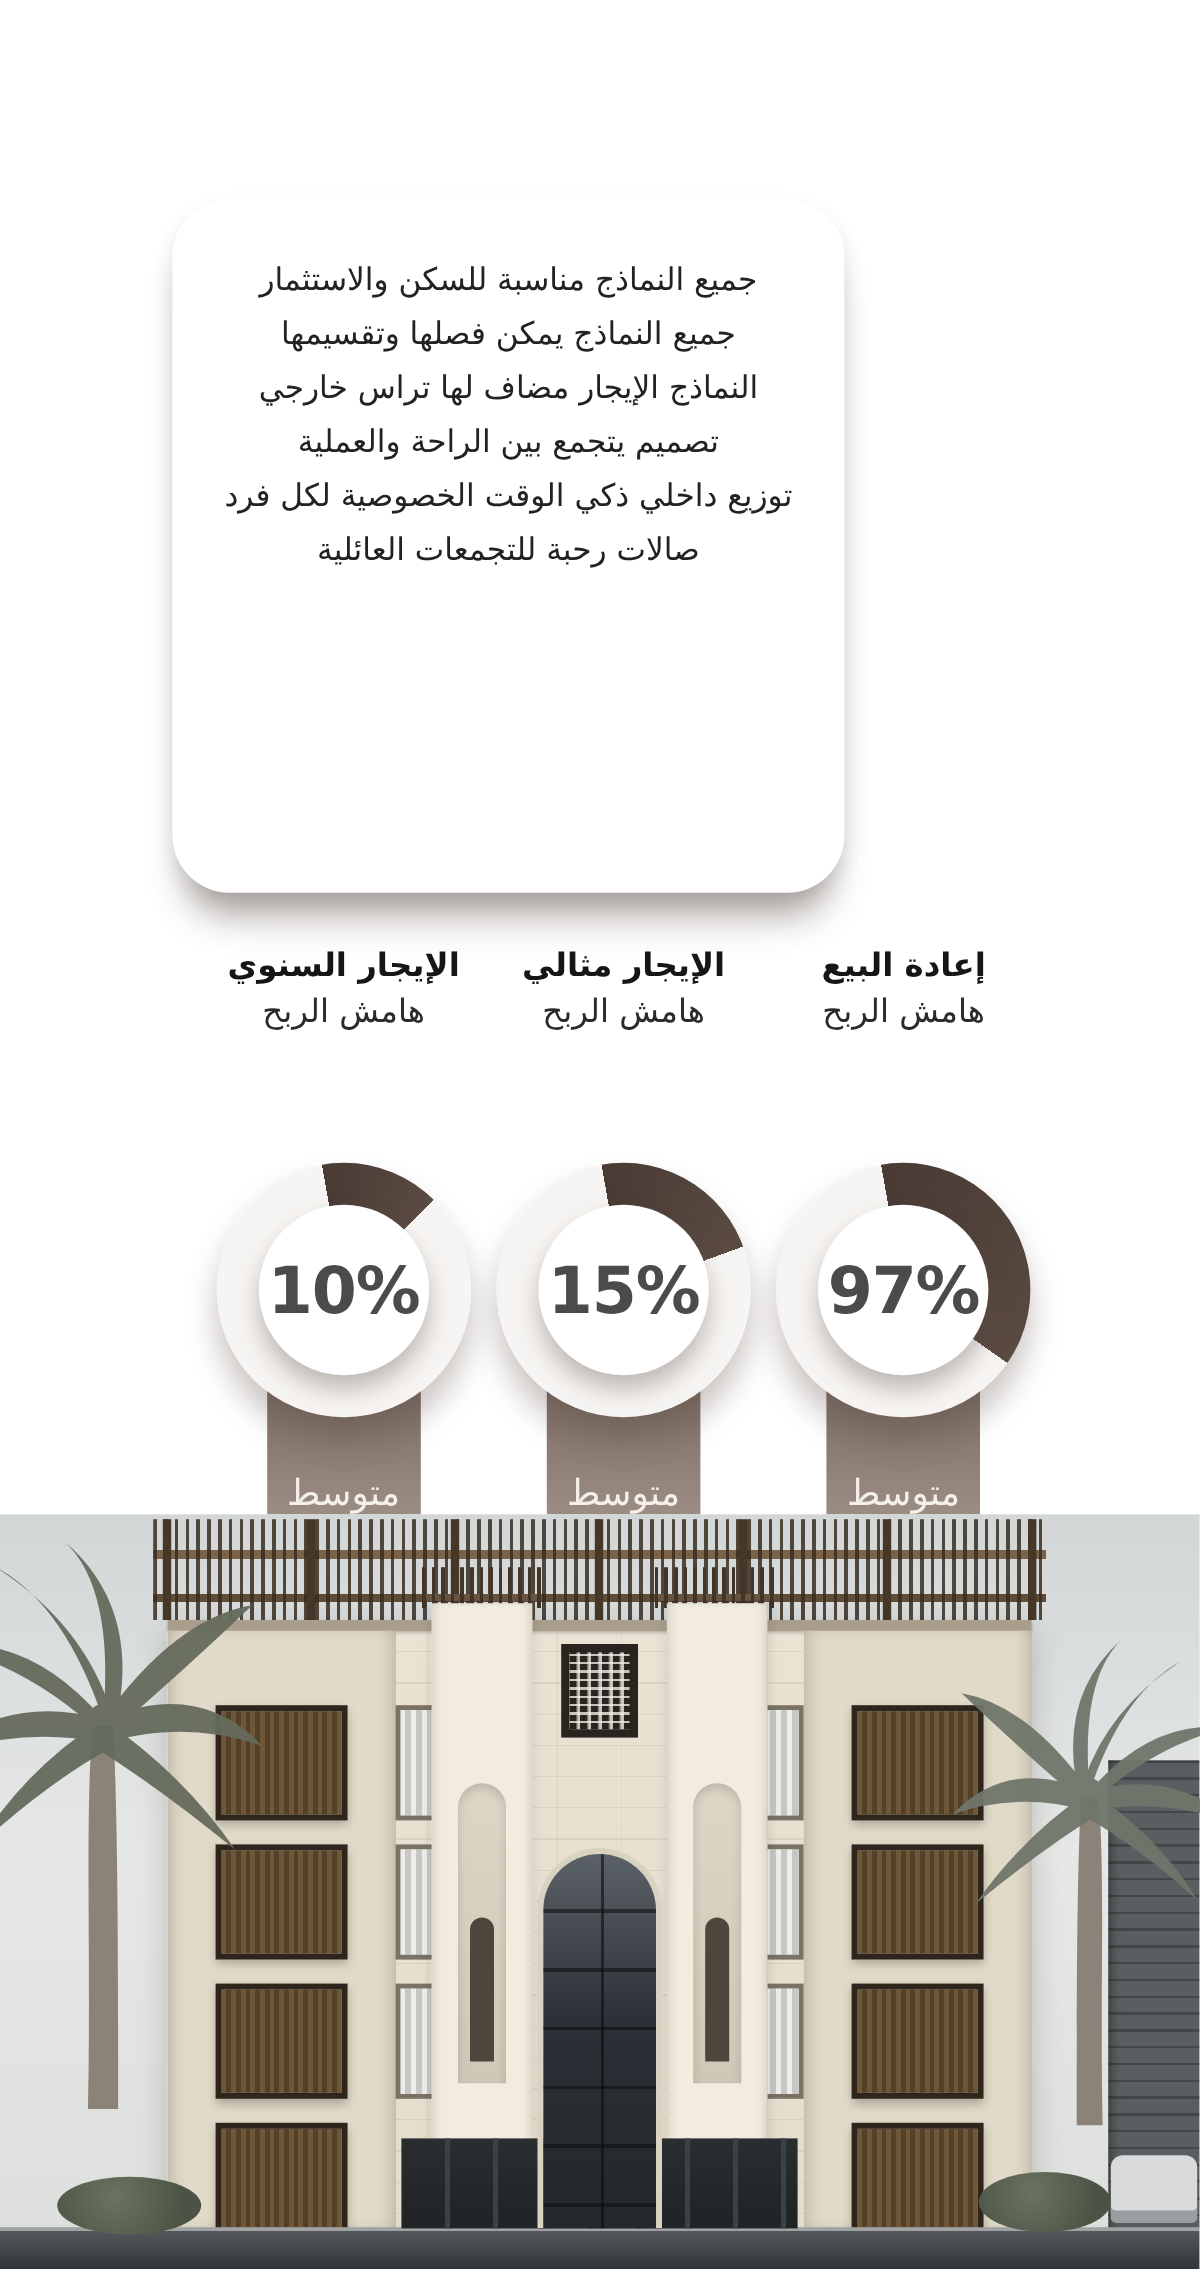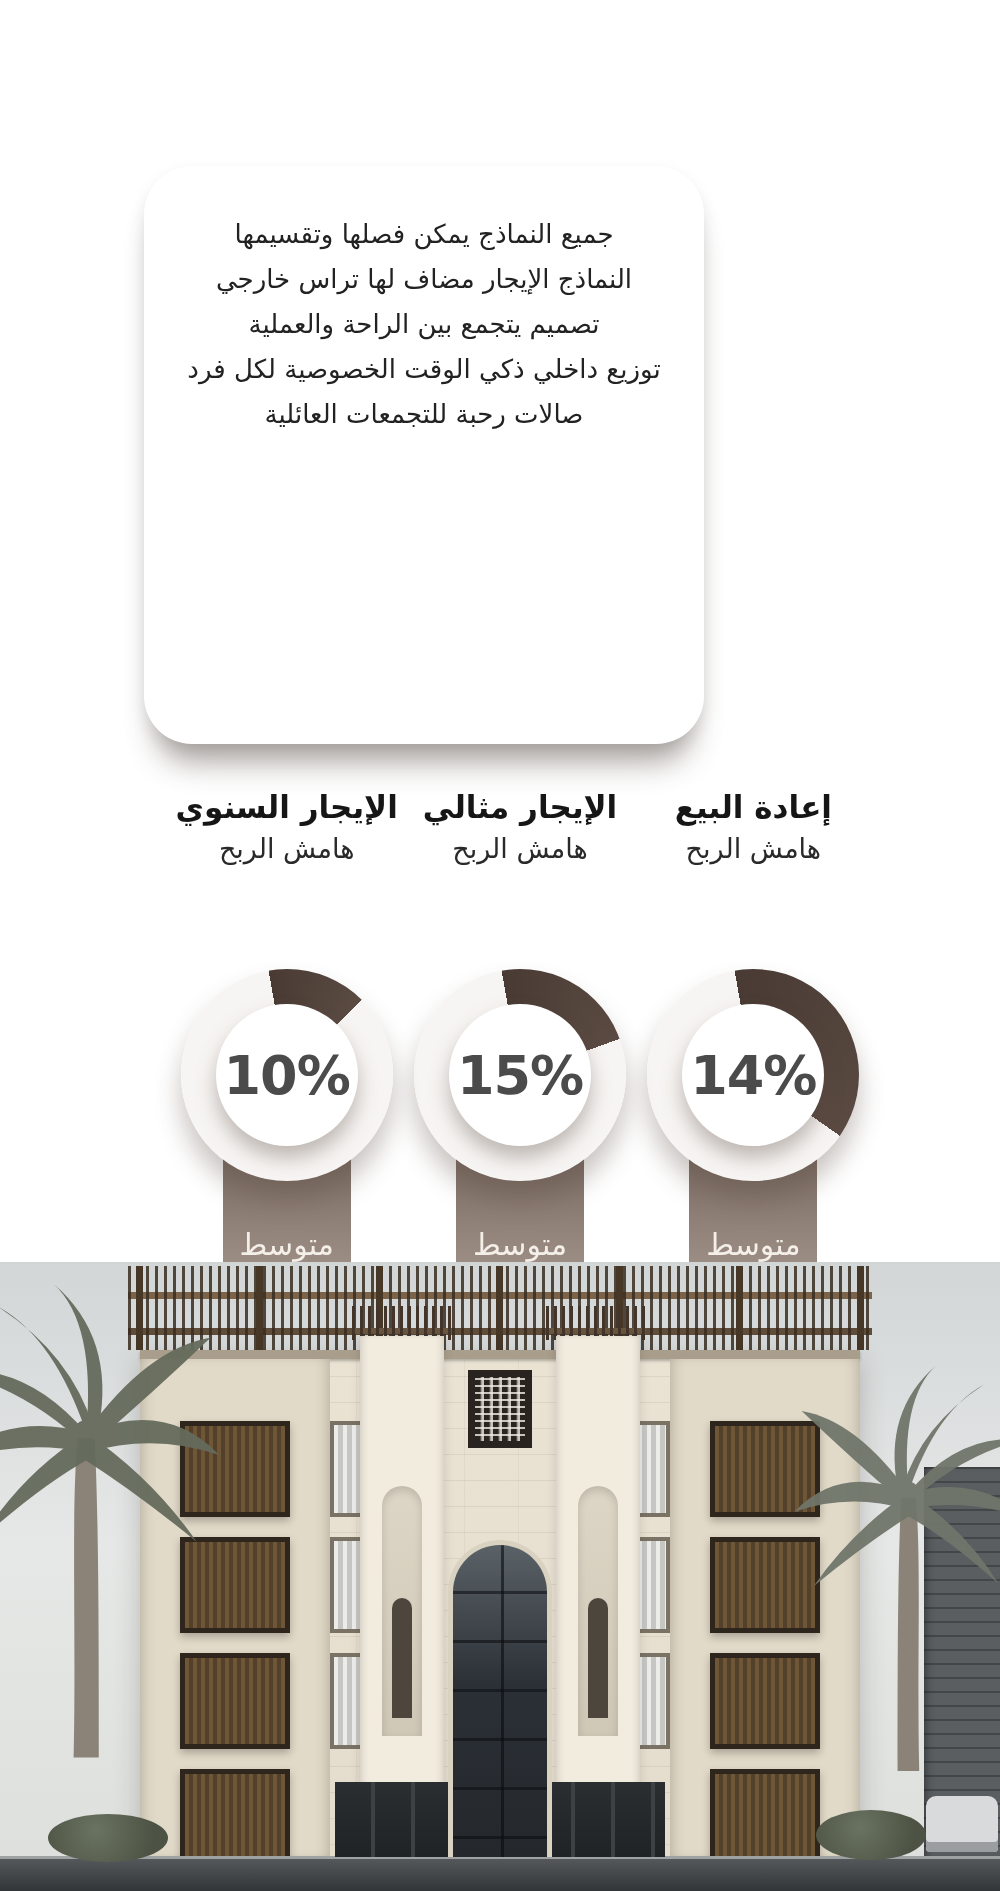--- a/index.html
+++ b/index.html
@@ -39,21 +39,21 @@
     position:absolute;left:144px;top:166px;width:560px;height:578px;
     background:#fff;border-radius:48px;
     box-shadow:0 30px 30px -12px rgba(70,58,50,.45), 0 6px 16px rgba(0,0,0,.08);
     padding:46px 26px 0 26px;box-sizing:border-box;
     text-align:center;z-index:2;
   }
   .card p{margin:0;font-size:26px;line-height:1.73;color:#222;}
   
   .charts{position:absolute;left:170px;top:772px;width:700px;height:490px;display:flex;}
   .chart-col{position:relative;width:233.33px;height:100%;text-align:center;}
-  .chart-title{margin:16px 0 0 0;font-size:31px;font-weight:bold;color:#161616;line-height:1.25;}
+  .chart-title{margin:16px 0 0 0;font-size:27px;font-weight:bold;color:#161616;line-height:1.25;}
   .chart-sub{margin-top:6px;font-size:27px;color:#2a2a2a;}
   .ribbon{
     position:absolute;left:50%;margin-left:-64px;width:128px;top:262px;bottom:0;
     background:linear-gradient(180deg,#57473f 0%,#6f5f57 35%,#9c8d84 100%);
     z-index:0;display:flex;align-items:flex-end;justify-content:center;
   }
   .ribbon span{display:block;font-size:30px;color:#f4efe9;}
   .donut{
     position:absolute;left:50%;margin-left:-106px;top:197px;width:212px;height:212px;
     border-radius:50%;z-index:1;
@@ -142,38 +142,39 @@
   .palm.left{left:-58px;top:1152px;width:280px;height:735px;color:#656b5c;}
   .palm.right{left:792px;top:1252px;width:240px;height:630px;color:#70766a;transform:scaleX(-1);}
 </style>
 </head>
 <body>
 
 <div class="page">
 
 
   <section class="card">
+    <p>جميع النماذج مناسبة للسكن والاستثمار</p>
     <p>جميع النماذج يمكن فصلها وتقسيمها</p>
     <p>النماذج الإيجار مضاف لها تراس خارجي</p>
     <p>تصميم يتجمع بين الراحة والعملية</p>
     <p>توزيع داخلي ذكي الوقت الخصوصية لكل فرد</p>
     <p>صالات رحبة للتجمعات العائلية</p>
   </section>
 
   <section class="charts">
 
     <div class="chart-col">
       <h3 class="chart-title">إعادة البيع</h3>
       <div class="chart-sub">هامش الربح</div>
       <div class="ribbon">
         <span>متوسط</span>
       </div>
       <div class="donut" style="background: conic-gradient(from -10deg, rgb(73, 59, 52) 0deg, rgb(90, 74, 66) 135deg, rgb(247, 245, 243) 135deg, rgb(247, 245, 243) 360deg);">
         <div class="hole">
-          <span class="pct">14%</span>
+          <span class="pct">97%</span>
         </div>
       </div>
     </div>
 
     <div class="chart-col">
       <h3 class="chart-title">الإيجار مثالي</h3>
       <div class="chart-sub">هامش الربح</div>
       <div class="ribbon">
         <span>متوسط</span>
       </div>

